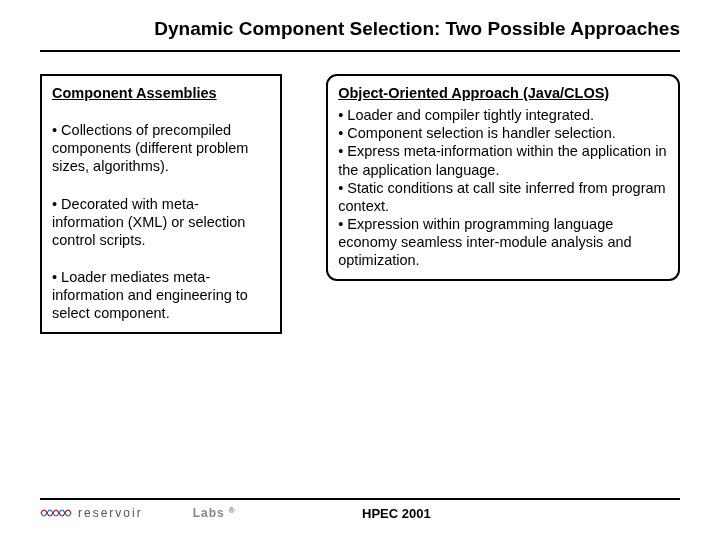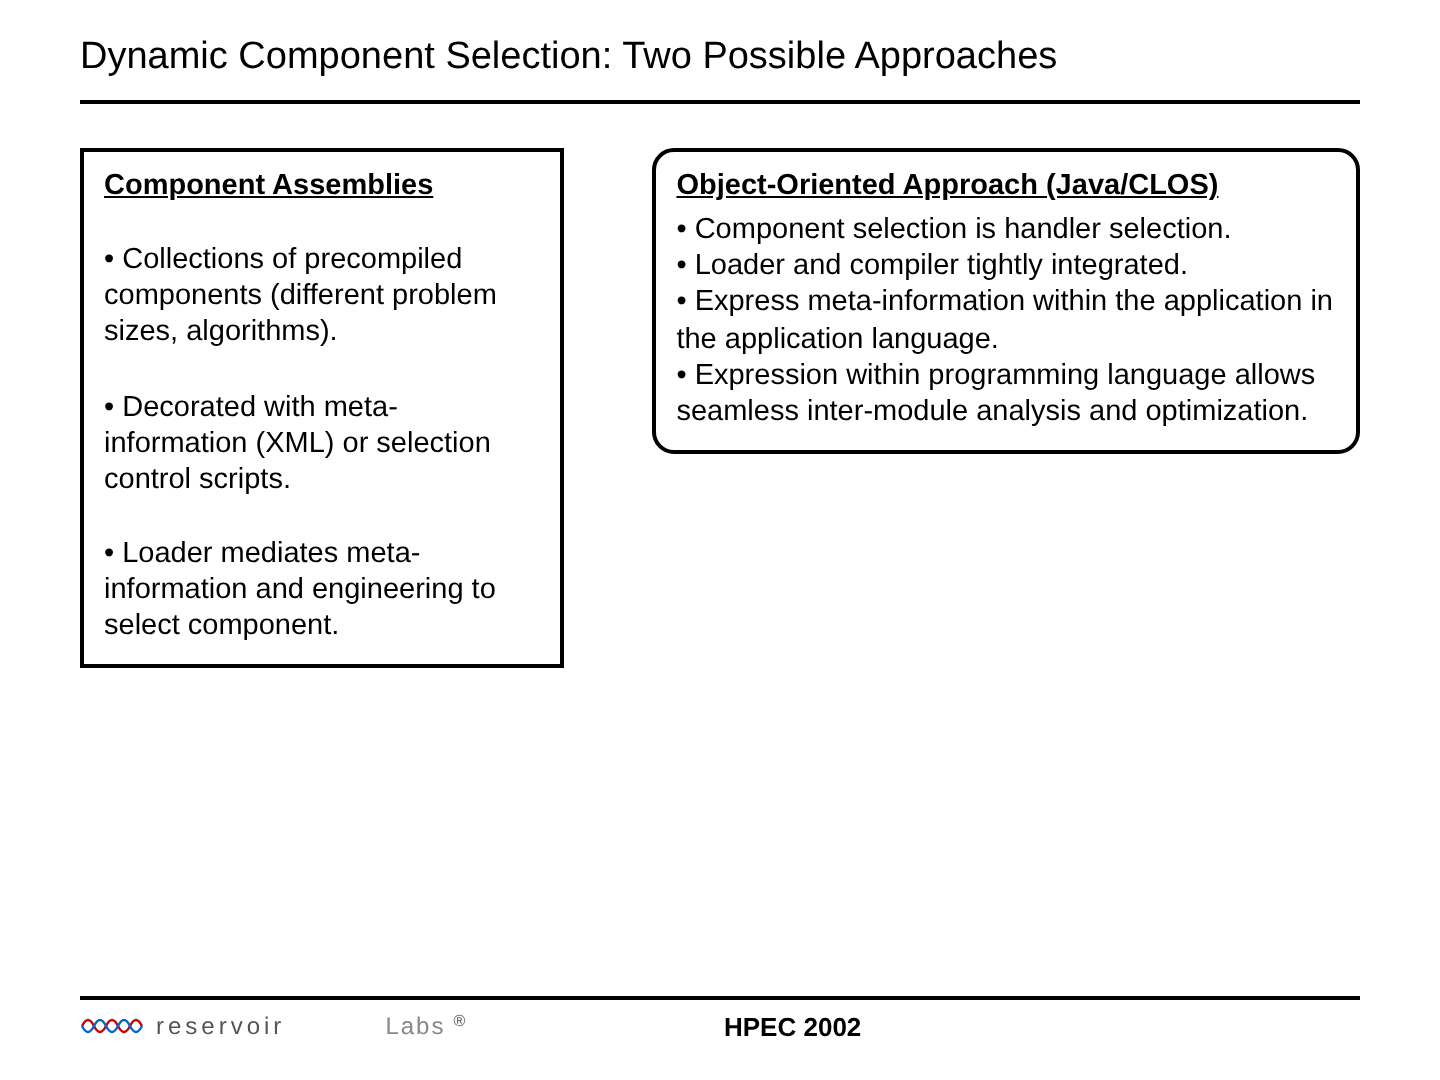--- a/index.html
+++ b/index.html
@@ -14,22 +14,22 @@
   }
   .slide {
     width: 720px;
     height: 540px;
     position: relative;
     box-sizing: border-box;
     padding: 18px 40px 0 40px;
   }
   .title {
     font-size: 19px;
-    font-weight: normal;
-    text-align: left;
+    font-weight: bold;
+    text-align: right;
     margin: 0 0 10px 0;
   }
   .hr {
     border: none;
     border-top: 2px solid #000;
     margin: 0 0 22px 0;
   }
   .columns {
     display: flex;
     gap: 44px;
@@ -73,21 +73,21 @@
     display: flex;
     align-items: center;
   }
   .logo {
     display: flex;
     gap: 4px;
     font-size: 12px;
   }
   .logo svg { display: block; }
   .logo-text1 { font-weight: normal; letter-spacing: 2px; color: #555; }
-  .logo-text2 { font-weight: normal; letter-spacing: 1px; color: #888; margin-left: 2px; padding-left: 44px; }
+  .logo-text2 { font-weight: bold; letter-spacing: 1px; color: #888; margin-left: 2px; padding-left: 44px; }
   .logo-sup { font-size: 8px; vertical-align: super; color: #555; }
   .conf {
     position: absolute;
     left: 322px;
     font-size: 13px;
     font-weight: bold;
   }
 </style>
 </head>
 <body>
@@ -101,37 +101,38 @@
 
     <div class="box box-left">
       <div class="box-title">Component Assemblies</div>
       <div class="para bullet">• Collections of precompiled components (different problem sizes, algorithms).</div>
       <div class="para bullet">• Decorated with meta-information (XML) or selection control scripts.</div>
       <div class="para bullet">• Loader mediates meta-information and engineering to select component.</div>
     </div>
 
     <div class="box box-right">
       <div class="box-title">Object-Oriented Approach (Java/CLOS)</div>
+      <div class="bullet">• Loader and compiler tightly integrated.</div>
       <div class="bullet">• Component selection is handler selection.</div>
-      <div class="bullet">• Loader and compiler tightly integrated.</div>
       <div class="bullet">• Express meta-information within the application in the application language.</div>
-      <div class="bullet">• Expression within programming language allows seamless inter-module analysis and optimization.</div>
+      <div class="bullet">• Static conditions at call site inferred from program context.</div>
+      <div class="bullet">• Expression within programming language economy seamless inter-module analysis and optimization.</div>
     </div>
 
   </div>
 
 
   <div class="footer">
     <div class="logo">
       <span>
         <svg width="34" height="14" viewBox="0 0 34 14">
           <path d="M1 7 Q4 1 7 7 T13 7 T19 7 T25 7 T31 7" stroke="#c00" stroke-width="1.2" fill="none"></path>
           <path d="M1 7 Q4 13 7 7 T13 7 T19 7 T25 7 T31 7" stroke="#06c" stroke-width="1.2" fill="none"></path>
         </svg>
       </span>
       <span class="logo-text1">reservoir</span>
       <span class="logo-text2">Labs</span>
       <span class="logo-sup">®</span>
     </div>
-    <div class="conf">HPEC 2002</div>
+    <div class="conf">HPEC 2001</div>
   </div>
 
 </div>
 
 </body></html>

